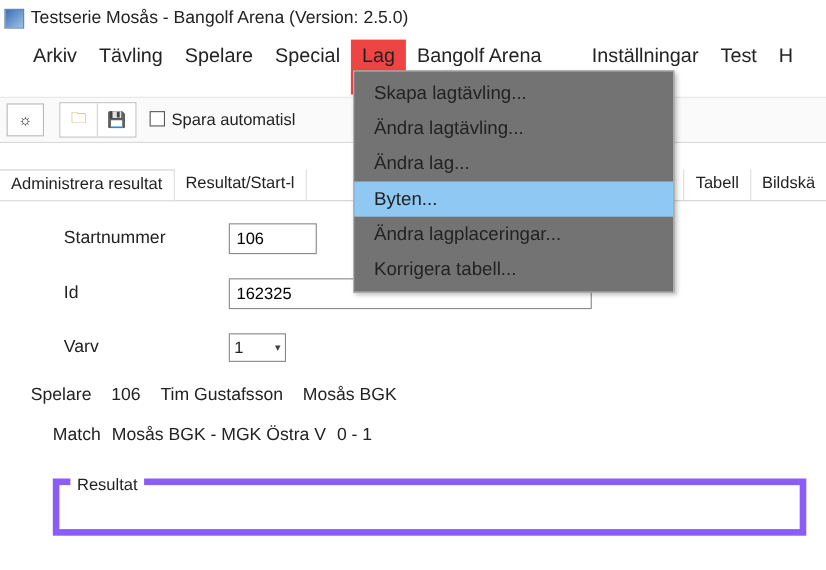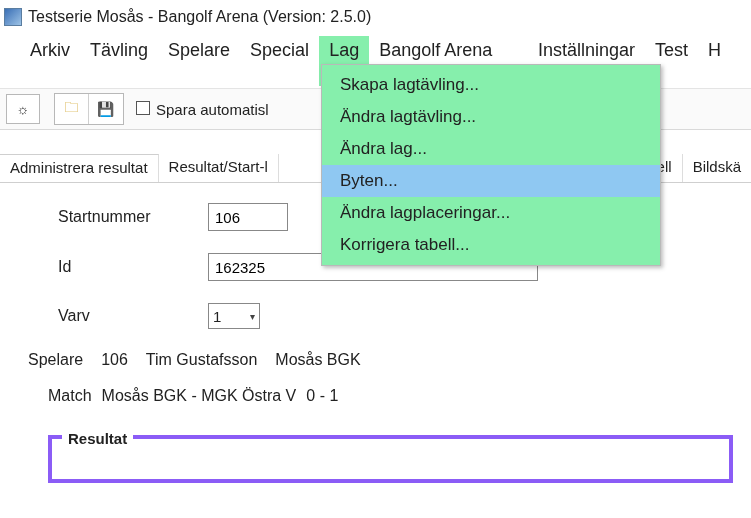--- a/index.html
+++ b/index.html
@@ -3,21 +3,21 @@
 <meta charset="utf-8">
 <style>
   * { box-sizing: border-box; font-family: "Segoe UI", Arial, sans-serif; }
   html, body { margin: 0; padding: 0; background: #fff; color: #222; }
   .window { width: 751px; height: 518px; position: relative; overflow: hidden; }
 
   .titlebar { display: flex; align-items: center; padding: 8px 4px; font-size: 16px; }
   .app-icon { width: 18px; height: 18px; background: linear-gradient(135deg,#3a6fb5,#9dc3e6); margin-right: 6px; border:1px solid #5a7da0;}
   .menubar { display: flex; font-size: 18px; padding: 2px 20px; border-bottom: 1px solid #e4e4e4; }
   .menu-item { padding: 4px 10px; cursor: default; }
-  .menu-item.open { background: #86efac; }
+  .menu-item.open { background: #ef4444; }
   .toolbar { display: flex; align-items: center; padding: 4px 6px; border-bottom: 1px solid #d9d9d9; background: #fafafa; gap: 4px; }
   .tool-btn { width: 34px; height: 30px; border: 1px solid #b8b8b8; background: #fff; display:flex; align-items:center; justify-content:center; font-size:14px; }
   .tool-group { display:flex; border:1px solid #b8b8b8; }
   .tool-group .tool-btn { border:none; border-right:1px solid #d0d0d0;}
   .tool-group .tool-btn:last-child{border-right:none;}
   .spacer { width: 6px; }
   .checkbox-wrap { display:flex; gap:6px; margin-left:8px; font-size:15px; }
   .checkbox { width:14px; height:14px; border:1px solid #555; background:#fff;}
 
   .tabs { display:flex; font-size:15px; border-bottom:1px solid #cfcfcf; }
@@ -30,26 +30,26 @@
   .row { display:flex; align-items:center; margin-bottom:22px; font-size:16px; }
   .lbl { width: 150px; }
   .txt-input { width:80px; height:28px; border:1px solid #888; padding:2px 6px; font-size:15px;}
   .txt-input.wide { width:330px;}
   .select { width:52px; height:26px; border:1px solid #888; padding:0 4px; font-size:15px; display:flex; align-items:center; justify-content:space-between;}
   .caret { font-size:10px; color:#444;}
 
   .info-row { display:flex; gap:18px; font-size:16px; margin-bottom:18px; margin-left:-30px; }
   .info-row2 { display:flex; gap:10px; font-size:16px; margin-bottom:30px; margin-left:-10px;}
 
-  .fieldset { border:4px solid #8b5cf6; margin-left:-10px; padding-top:6px;font-weight:bold;}
+  .fieldset { border:6px solid #8b5cf6; margin-left:-10px; padding-top:6px;}
   .legend { background:#fff; padding:0 6px; font-size:15px; position:relative; top:-15px; left:10px; display:inline-block;}
 
   .dropdown {
-    position:absolute; top:64px; left:321px; width:340px;
-    background:#86efac; border:1px solid #b9b9b9; box-shadow:2px 2px 4px rgba(0,0,0,0.25);
+    position:absolute; top:64px; left:321px; width:292px;
+    background:#737373; border:1px solid #b9b9b9; box-shadow:2px 2px 4px rgba(0,0,0,0.25);
     z-index:10; padding:4px 0;
   }
   .dd-item { padding:6px 18px; font-size:17px; cursor:default; }
   .dd-item.hl { background:#8fc8f2; }
 </style>
 </head>
 <body>
 
 <div class="window">
 

